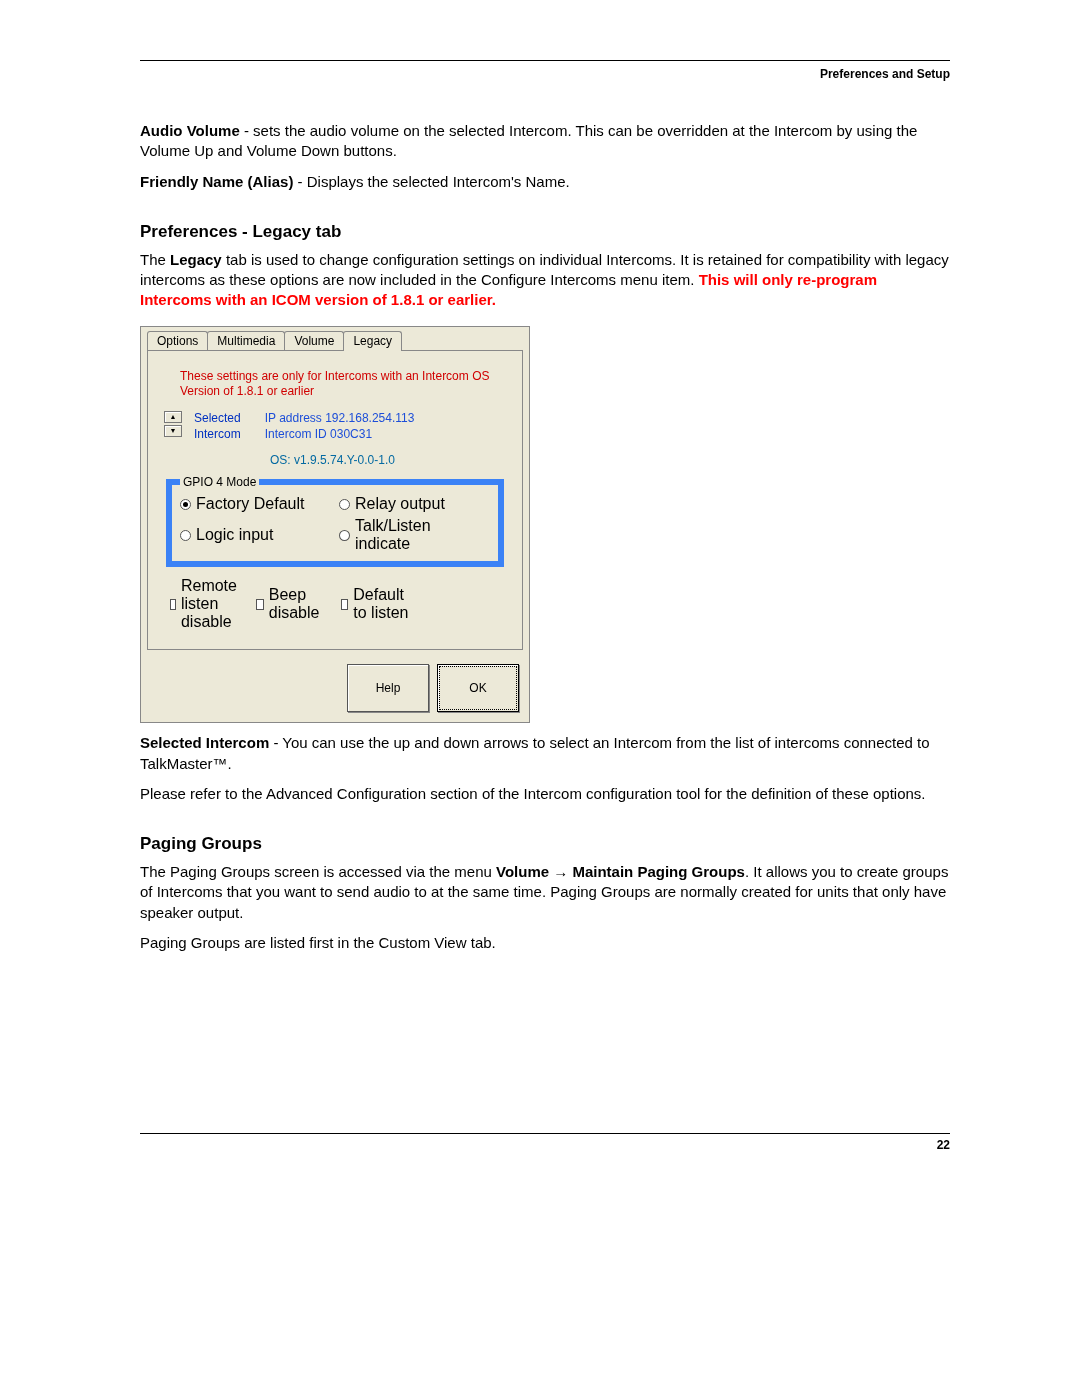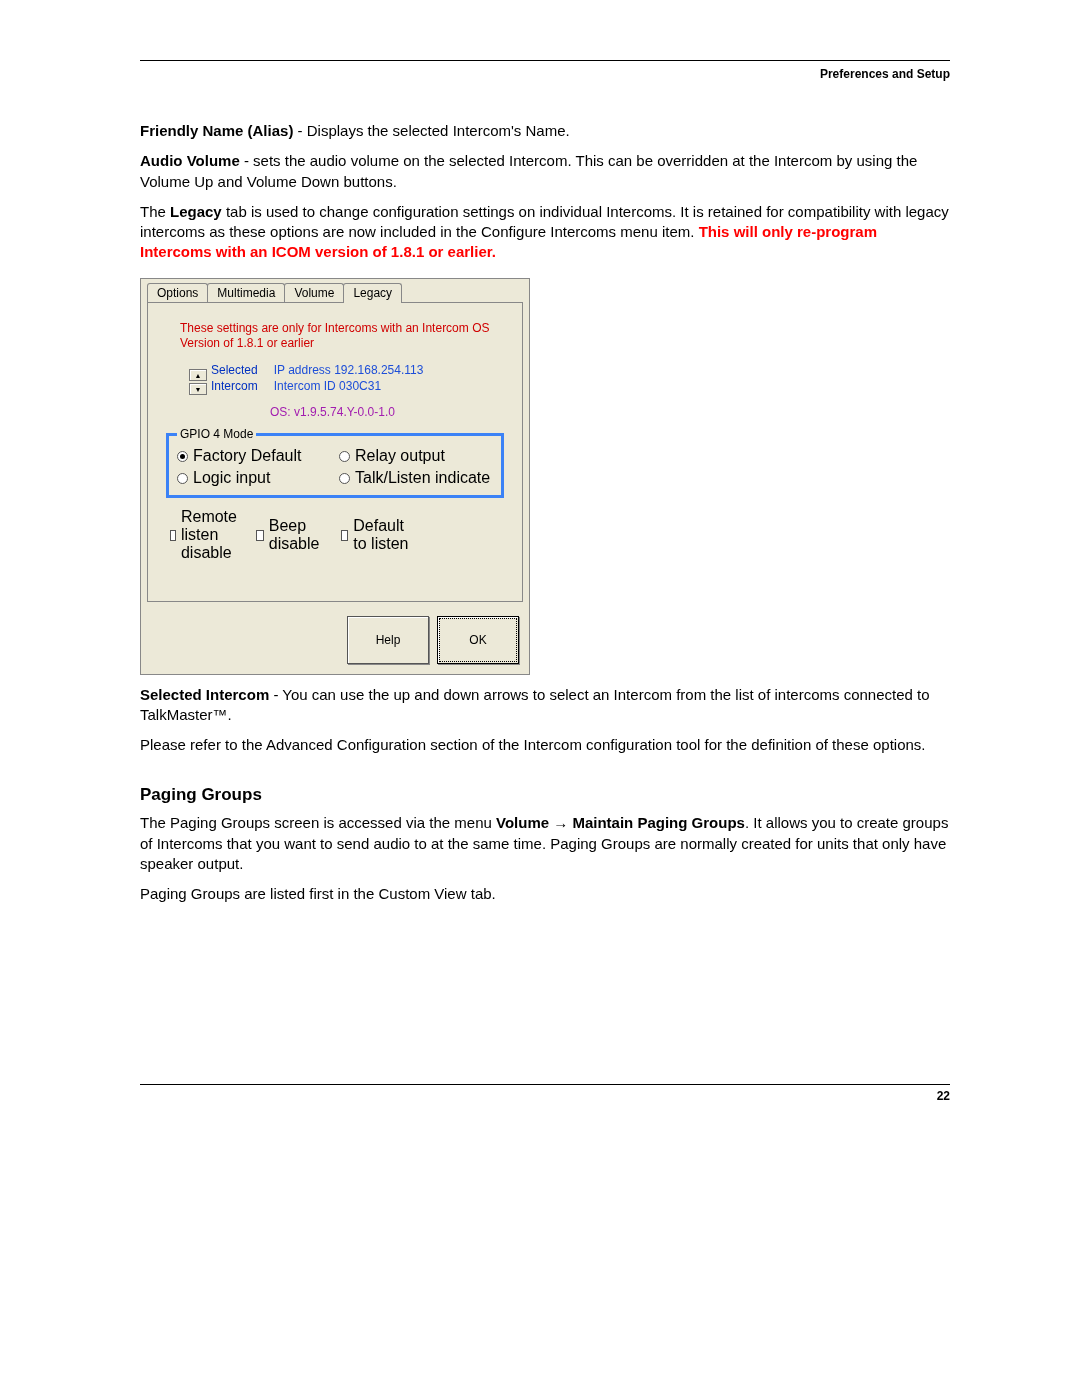--- a/index.html
+++ b/index.html
@@ -83,23 +83,23 @@
     box-sizing: border-box;
   }
   .warning {
     color: #d00000;
     font-size: 12px;
     margin: 4px 20px 10px 20px;
     line-height: 1.3;
   }
   .selected-row {
     display: flex;
-    margin: 4px 0 0 29px;
-    align-items: flex-end;
-    gap: 4px;
+    margin: 4px 0 0 4px;
+    align-items: flex-start;
+    gap: 12px;
   }
   .spinner-col {
     display: flex;
     flex-direction: column;
     gap: 2px;
     margin-top: 1px;
   }
   .spin-btn {
     width: 16px;
     height: 10px;
@@ -118,26 +118,26 @@
     color: #0030c0;
     font-size: 12px;
     line-height: 1.4;
   }
   .info-col {
     color: #1d4ed8;
     font-size: 12px;
     line-height: 1.4;
   }
   .os-line {
-    color: #a21caf;
+    color: #0369a1;
     font-size: 12px;
     margin: 10px 0 8px 110px;
   }
   fieldset.gpio {
-    border: 3px solid #3b82f6;
+    border: 6px solid #3b82f6;
     margin: 6px 6px 10px 6px;
     padding: 6px 8px 8px 8px;
   }
   fieldset.gpio legend {
     font-size: 12px;
     padding: 0 3px;
   }
   .radio-grid {
     display: grid;
     grid-template-columns: 1fr 1fr;
@@ -211,27 +211,28 @@
   }
 </style>
 </head>
 <body>
 
 <div class="page">
   <div class="header-line"></div>
   <div class="header-text">Preferences and Setup</div>
 
   <p class="body-text">
+    <span class="bold">Audio Volume</span><span> - sets the audio volume on the selected Intercom.  This can be overridden at the Intercom by using the Volume Up and Volume Down buttons.</span>
+  </p>
+
+  <p class="body-text">
     <span class="bold">Friendly Name (Alias)</span><span> - Displays the selected Intercom's Name.</span>
   </p>
 
-  <p class="body-text">
-    <span class="bold">Audio Volume</span><span> - sets the audio volume on the selected Intercom.  This can be overridden at the Intercom by using the Volume Up and Volume Down buttons.</span>
-  </p>
-
+  <h3 class="section-heading">Preferences - Legacy  tab</h3>
 
   <p class="body-text">
     <span>The </span><span class="bold">Legacy</span><span> tab is used to change configuration settings on individual Intercoms.  It is retained for compatibility with legacy intercoms as these options are now included in the Configure Intercoms menu item.  </span><span class="red-bold">This will only re-program Intercoms with an ICOM version of 1.8.1 or earlier.</span>
   </p>
 
   <div class="dialog">
     <div class="tab-strip">
       <div class="tab">Options</div>
       <div class="tab">Multimedia</div>
       <div class="tab">Volume</div>

